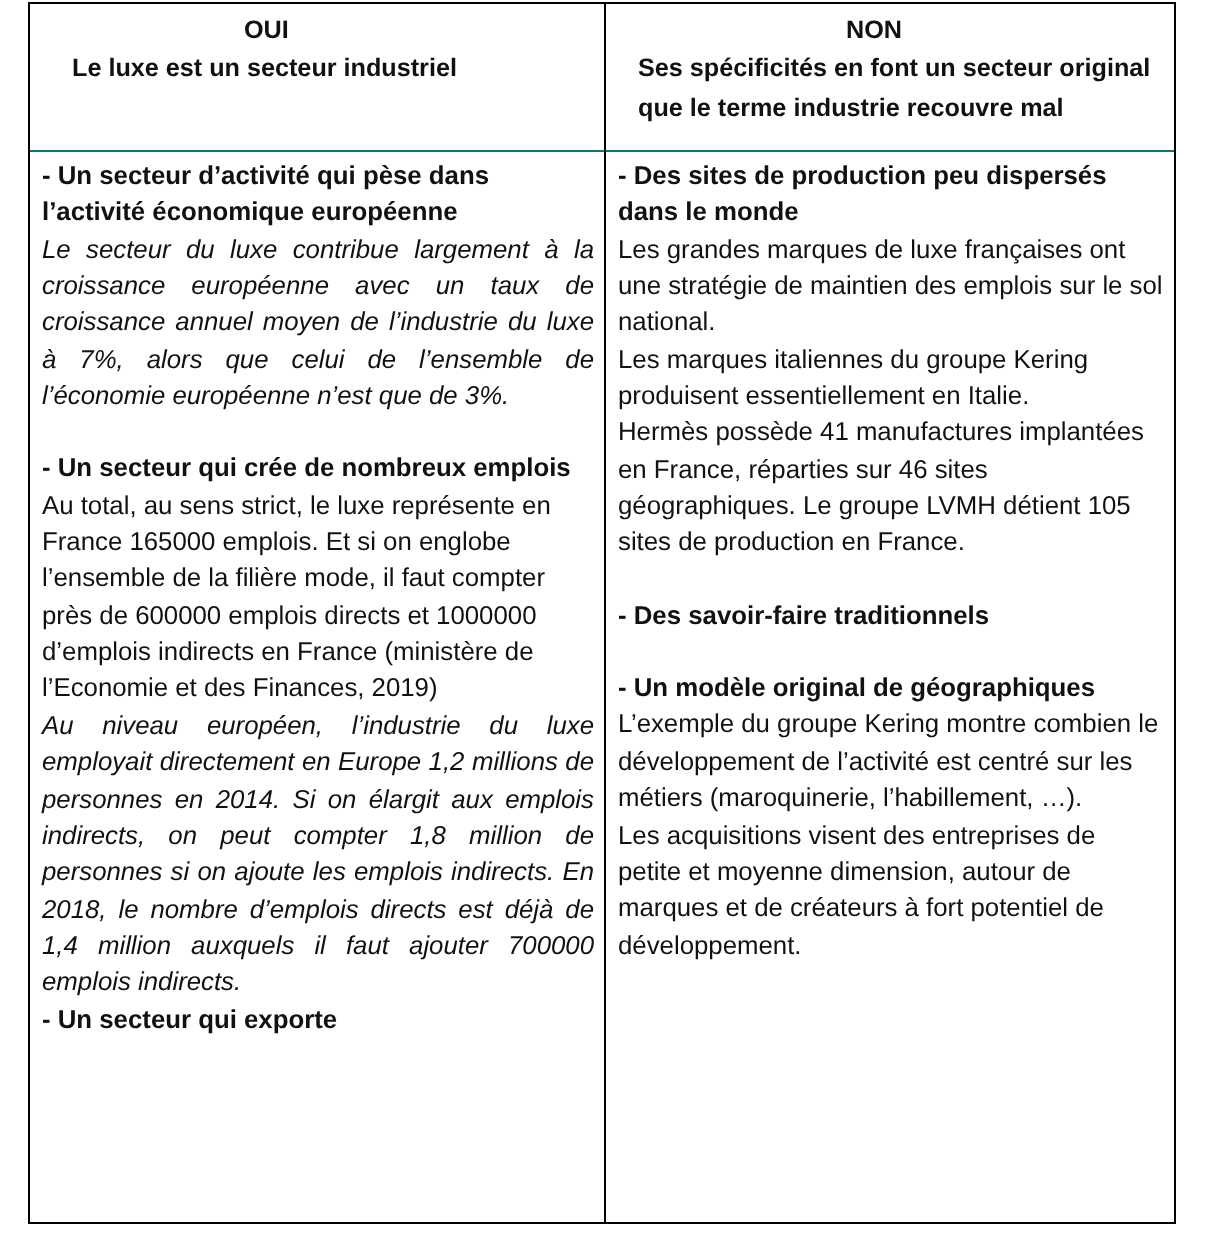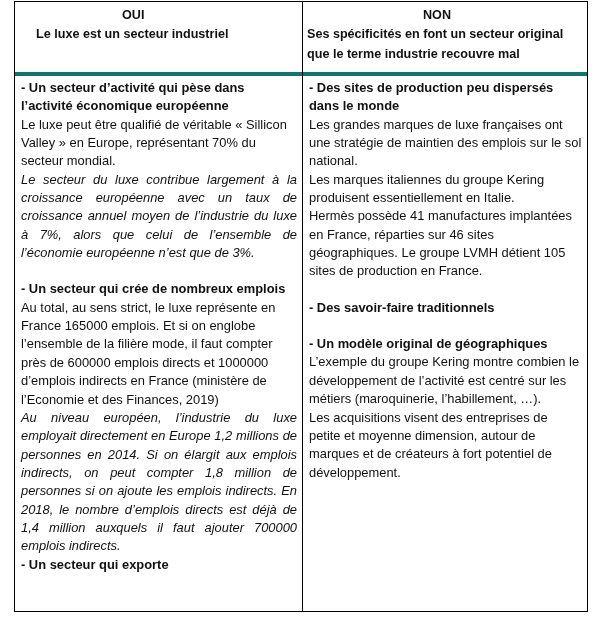--- a/index.html
+++ b/index.html
@@ -27,21 +27,21 @@
       border-bottom: 1px solid #000;
       box-sizing: border-box;
       overflow: hidden;
     }
     .header-row {
       position: absolute;
       left: 0;
       top: 0;
       width: 100%;
       height: 74px;
-      border-bottom: 4px solid #0f766e;
+      border-bottom: 1px solid #0f766e;
       box-sizing: border-box;
     }
     .col-divider {
       position: absolute;
       left: 287px;
       top: 0;
       bottom: 0;
       width: 1px;
       background: #000;
     }
@@ -67,21 +67,21 @@
       font-size: 12.6px;
     }
     .head-left .head-title { left: 107px; }
     .head-right .head-title { left: 120px; }
     .head-sub {
       position: absolute;
       top: 22px;
       font-size: 12.6px;
     }
     .head-left .head-sub { left: 21px; width: 260px; }
-    .head-right .head-sub { left: 4px; width: 278px; }
+    .head-right .head-sub { left: 16px; width: 278px; }
 
     .body-cell {
       position: absolute;
       top: 74px;
       bottom: 0;
       overflow: hidden;
       font-size: 12.9px;
       line-height: 18.35px;
       box-sizing: border-box;
     }
@@ -128,21 +128,20 @@
     <div class="head-cell head-right">
       <div class="head-title">NON</div>
       <div class="head-sub">Ses spécificités en font un secteur original que le terme industrie recouvre mal</div>
     </div>
   </div>
 
   <div class="col-divider"></div>
 
   <div class="body-cell body-left">
     <p class="section-heading">- Un secteur d’activité qui pèse dans l’activité économique européenne</p>
-    <p class="para">Le luxe peut être qualifié de véritable « Sillicon Valley » en Europe, représentant 70% du secteur mondial.</p>
     <p class="para justify">Le secteur du luxe contribue largement à la croissance européenne avec un taux de croissance annuel moyen de l’industrie du luxe à 7%, alors que celui de l’ensemble de l’économie européenne n’est que de 3%.</p>
     <div class="gap"></div>
     <p class="section-heading">- Un secteur qui crée de nombreux emplois</p>
     <p class="para">Au total, au sens strict, le luxe représente en France 165000 emplois. Et si on englobe l’ensemble de la filière mode, il faut compter près de 600000 emplois directs et 1000000 d’emplois indirects en France (ministère de l’Economie et des Finances, 2019)</p>
     <p class="para justify">Au niveau européen, l’industrie du luxe employait directement en Europe 1,2 millions de personnes en 2014. Si on élargit aux emplois indirects, on peut compter 1,8 million de personnes si on ajoute les emplois indirects. En 2018, le nombre d’emplois directs est déjà de 1,4 million auxquels il faut ajouter 700000 emplois indirects.</p>
     <p class="section-heading">- Un secteur qui exporte</p>
   </div>
 
   <div class="body-cell body-right">
     <p class="section-heading">- Des sites de production peu dispersés dans le monde</p>

